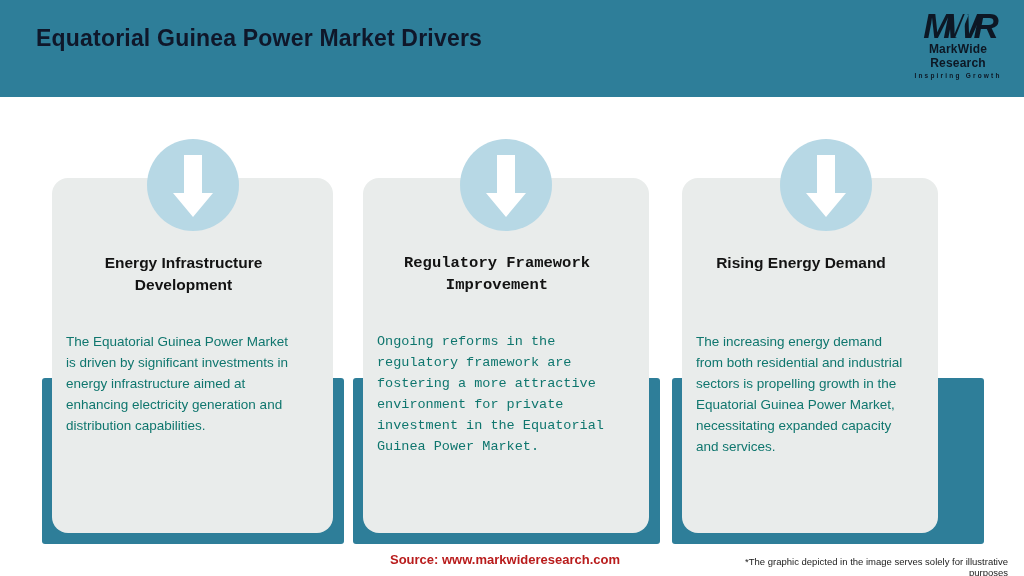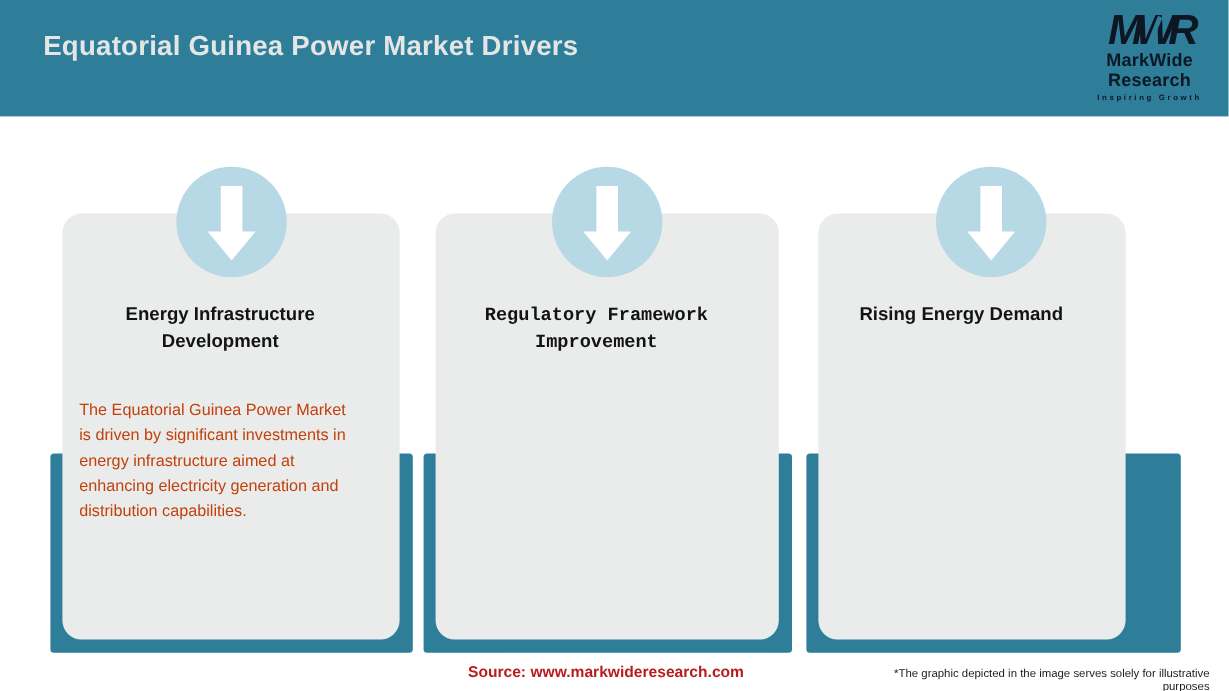--- a/index.html
+++ b/index.html
@@ -4,44 +4,44 @@
 <style>
   html,body{margin:0;padding:0;background:#ffffff;}
   .page{
     position:relative;width:1024px;height:576px;overflow:hidden;background:#ffffff;
     font-family:"Liberation Sans",sans-serif;
   }
   
   .header{position:absolute;left:0;top:0;width:1024px;height:97px;background:#2e7e99;}
   .header-title{
     position:absolute;left:36px;top:25px;font-size:23px;font-weight:700;
-    color:#e5e5e5;letter-spacing:.2px;
+    color:#0f172a;letter-spacing:.2px;
   }
   .logo{position:absolute;right:14px;top:9px;width:104px;text-align:center;color:#0d1724;}
   .logo-monogram{
     position:relative;display:inline-block;font-size:35px;line-height:33px;font-weight:800;
     font-style:italic;letter-spacing:-6px;color:#0d1724;
   }
   .logo-slash{
     position:absolute;left:37px;top:4px;width:4px;height:26px;background:#2e7e99;
     transform:rotate(22deg);
   }
-  .logo-name{font-size:15px;font-weight:700;letter-spacing:.2px;margin-top:0;}
+  .logo-name{font-size:12px;font-weight:700;letter-spacing:.2px;margin-top:0;}
   .logo-tagline{font-size:6.5px;font-weight:700;letter-spacing:2.2px;margin-top:2px;}
   
   .frame{position:absolute;top:378px;height:166px;background:#2e7e99;border-radius:3px;}
   .card{
     position:absolute;top:178px;height:355px;background:#e9eceb;border-radius:16px;
     box-sizing:border-box;padding:74px 32px 0 14px;
   }
   .card-title{
     height:80px;box-sizing:border-box;text-align:center;font-size:15.5px;font-weight:700;
     color:#131313;line-height:1.42;padding:0 10px;
   }
-  .card-body{font-size:13.5px;line-height:1.55;color:#c2410c;text-align:left;}
+  .card-body{font-size:13.5px;line-height:1.55;color:#0f766e;text-align:left;}
   .badge{
     position:absolute;top:139px;width:92px;height:92px;border-radius:50%;
     background:#b7d8e5;display:flex;align-items:center;justify-content:center;
   }
   .badge svg{display:block;margin-top:2px;}
   .f1{left:42px;width:302px;} .c1{left:52px;width:281px;} .b1{left:147px;}
   .f2{left:353px;width:307px;} .c2{left:363px;width:286px;font-family:Liberation Mono, monospace;} .b2{left:460px;}
   .f3{left:672px;width:312px;} .c3{left:682px;width:256px;} .b3{left:780px;}
   
   .source-text{
@@ -77,30 +77,32 @@
   </div>
   <div class="badge b1">
     <svg width="40" height="62" viewBox="0 0 40 62">
       <polygon points="11,0 29,0 29,38 40,38 20,62 0,38 11,38" fill="#ffffff"></polygon>
     </svg>
   </div>
 
   <div class="frame f2"></div>
   <div class="card c2">
     <div class="card-title">Regulatory Framework Improvement</div>
+    <div class="card-body">Ongoing reforms in the regulatory framework are fostering a more attractive environment for private investment in the Equatorial Guinea Power Market.</div>
   </div>
   <div class="badge b2">
     <svg width="40" height="62" viewBox="0 0 40 62">
       <polygon points="11,0 29,0 29,38 40,38 20,62 0,38 11,38" fill="#ffffff"></polygon>
     </svg>
   </div>
 
   <div class="frame f3"></div>
   <div class="card c3">
     <div class="card-title">Rising Energy Demand</div>
+    <div class="card-body">The increasing energy demand from both residential and industrial sectors is propelling growth in the Equatorial Guinea Power Market, necessitating expanded capacity and services.</div>
   </div>
   <div class="badge b3">
     <svg width="40" height="62" viewBox="0 0 40 62">
       <polygon points="11,0 29,0 29,38 40,38 20,62 0,38 11,38" fill="#ffffff"></polygon>
     </svg>
   </div>
 
   <div class="source-text">Source: www.markwideresearch.com</div>
   <div class="disclaimer-text">*The graphic depicted in the image serves solely for illustrative purposes</div>
 

